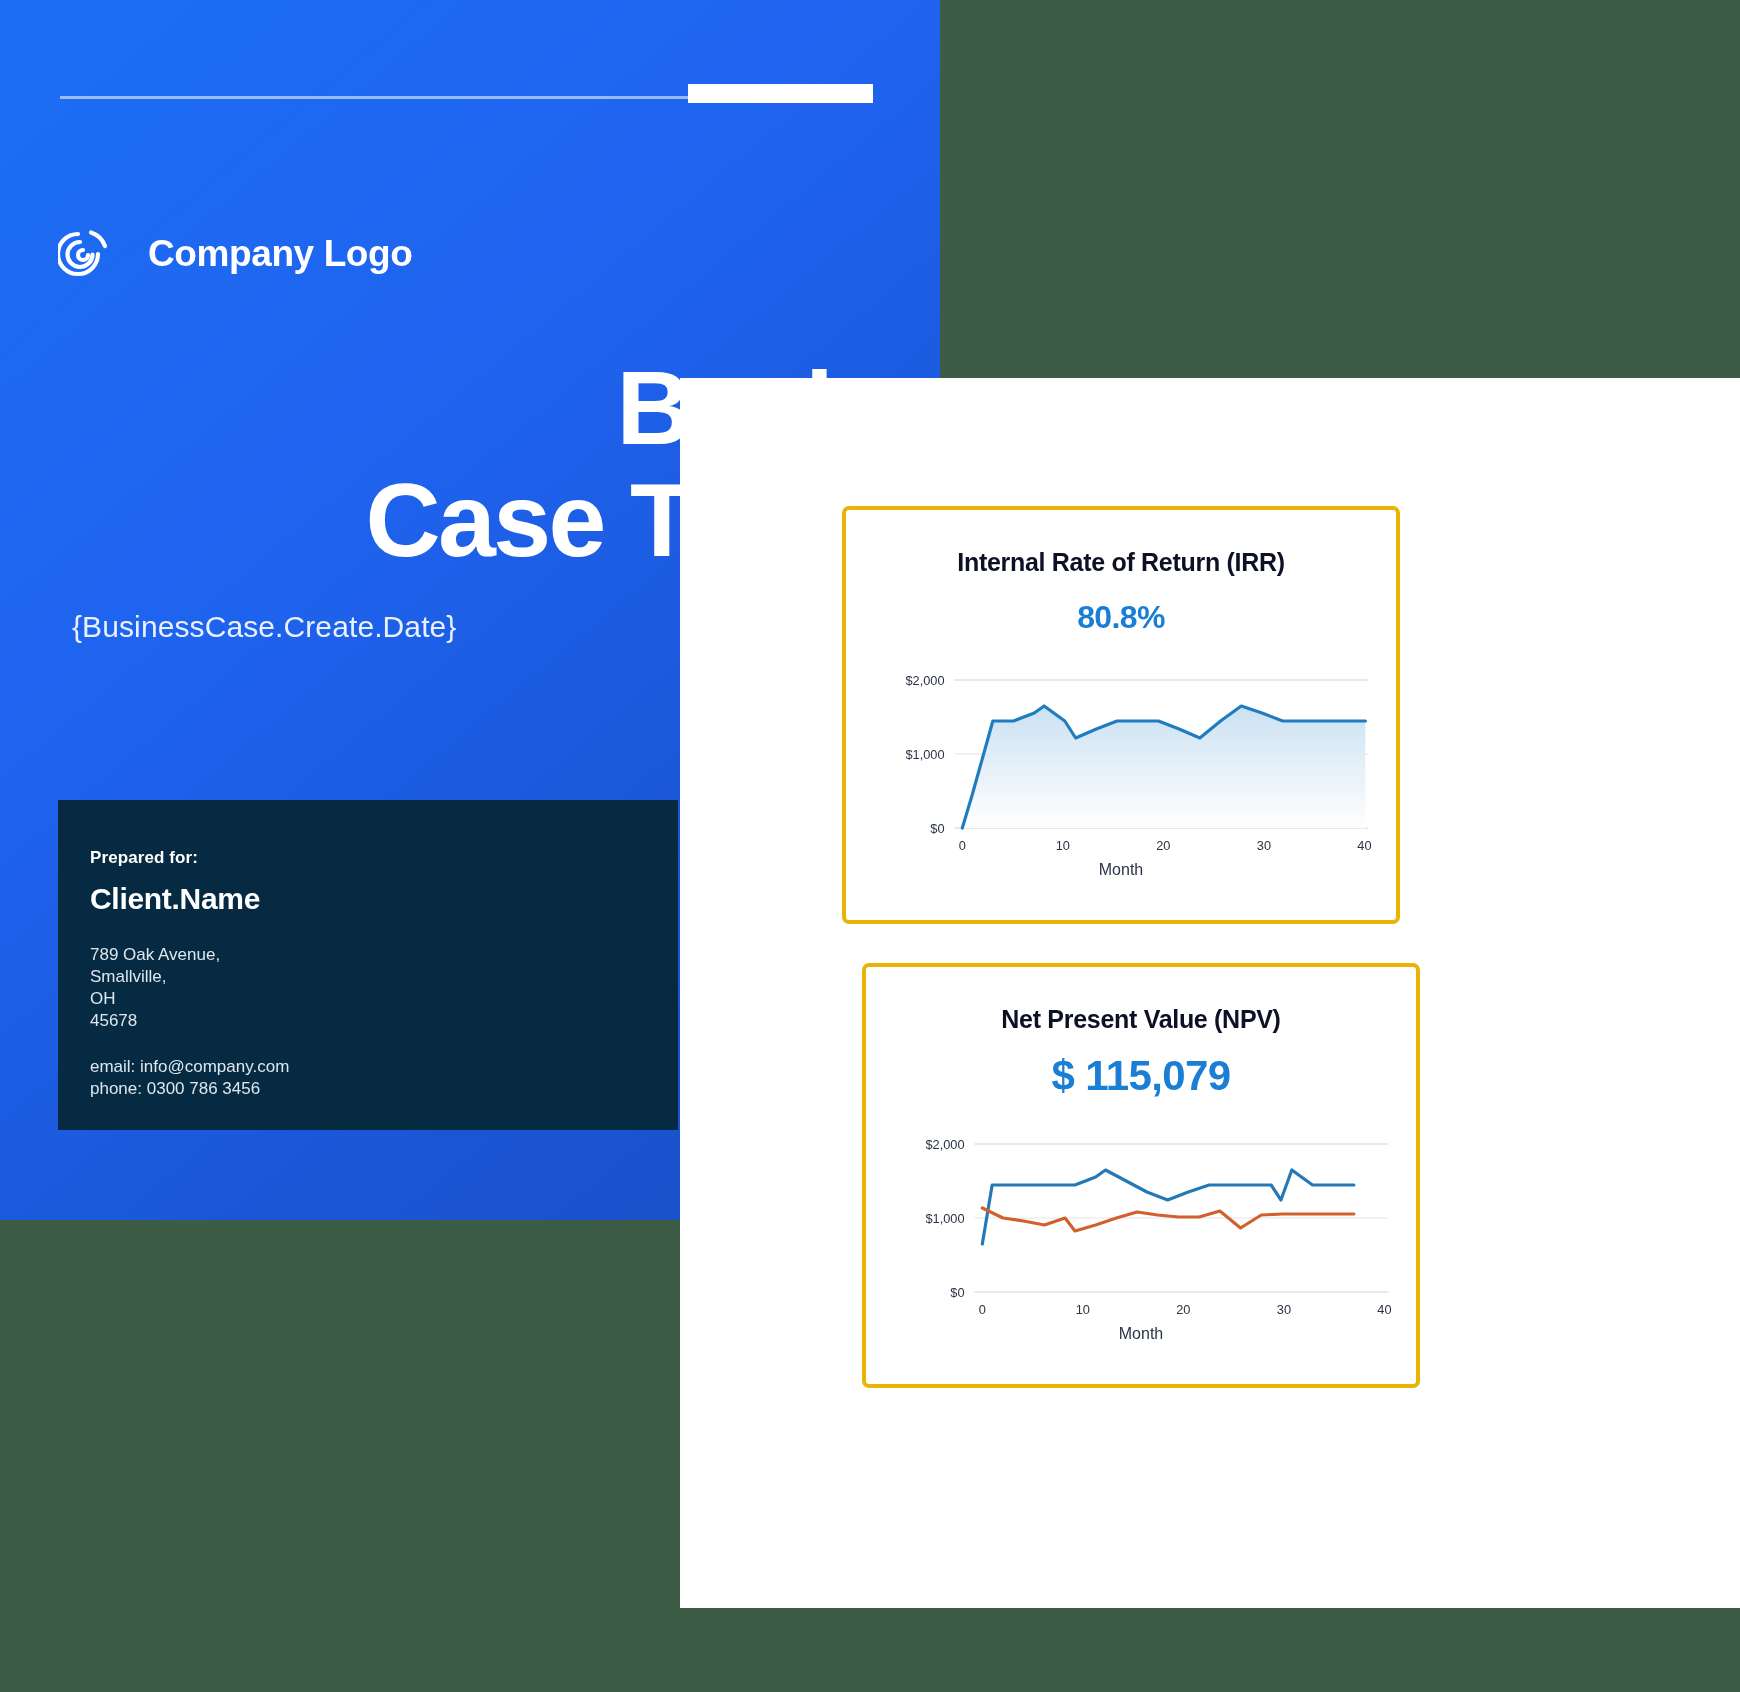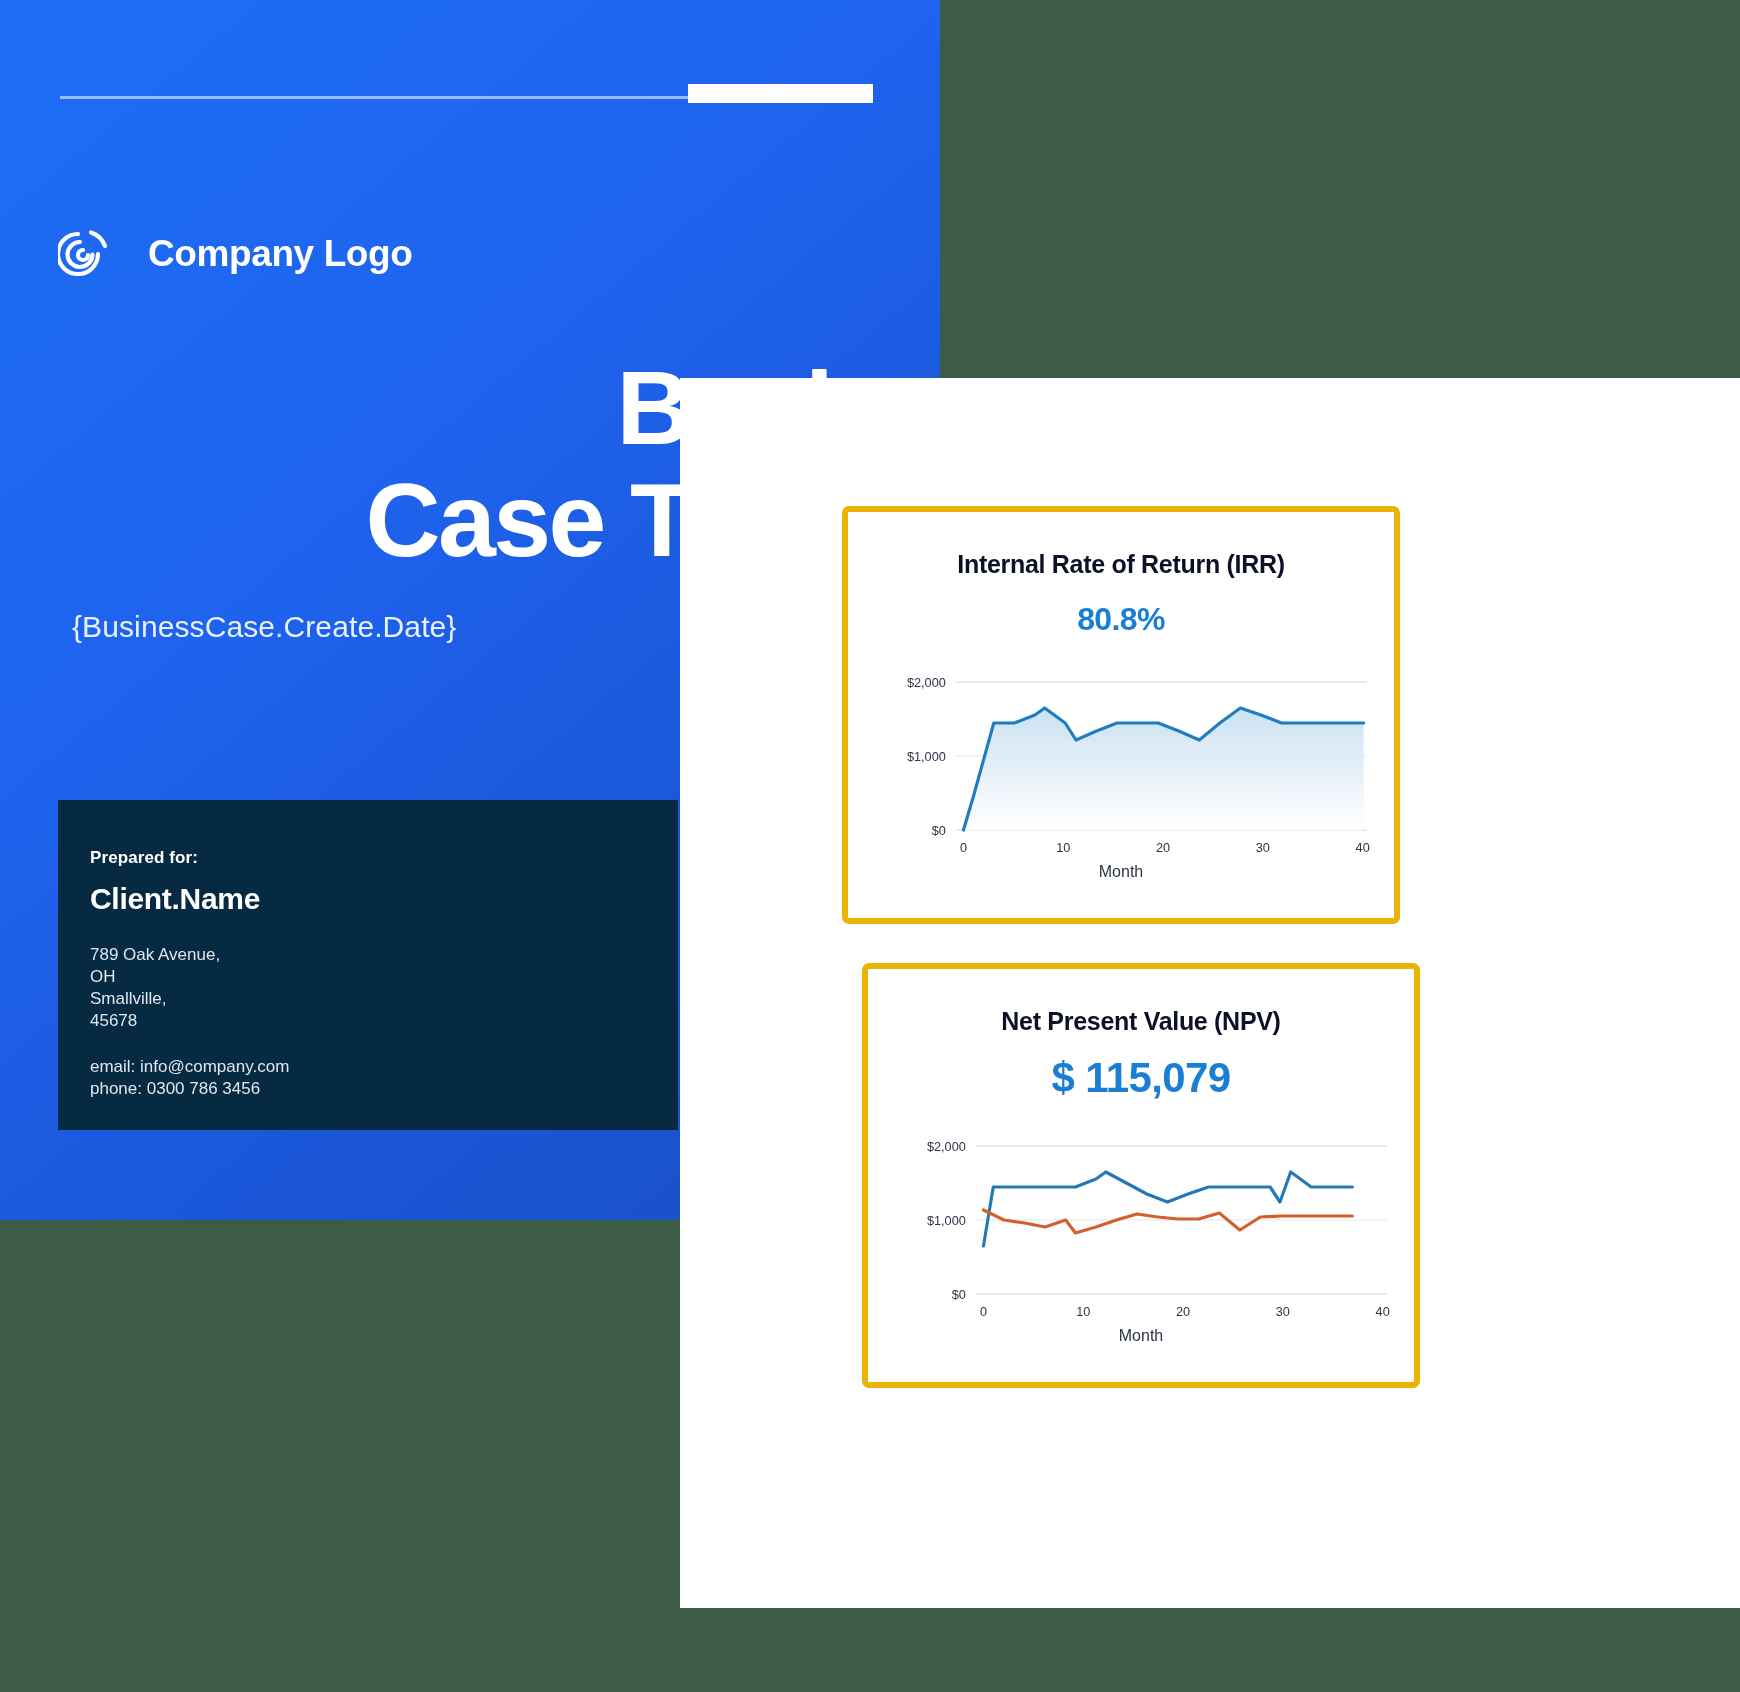--- a/index.html
+++ b/index.html
@@ -128,21 +128,21 @@
     width: 1060px;
     height: 1230px;
     background: #ffffff;
   }
 
   .card {
     position: absolute;
     left: 162px;
     width: 558px;
     background: #ffffff;
-    border: 6px solid #eab308;
+    border: 4px solid #eab308;
     border-radius: 7px;
   }
   #card-irr { top: 128px; height: 418px; }
   #card-npv { top: 585px; height: 425px; margin-left: 20px; }
 
   .card-title {
     text-align: center;
     color: #0d1126;
     font-size: 25px;
     font-weight: 700;
@@ -194,22 +194,22 @@
     <div id="cover-title">Business
 Case Template</div>
 
     <div id="cover-date">{BusinessCase.Create.Date}</div>
 
     <div id="prepared-block">
       <div id="prepared-label">Prepared for:</div>
       <div id="client-name">Client.Name</div>
       <div id="address-block">
         <div class="addr-line">789 Oak Avenue,</div>
+        <div class="addr-line">Smallville,</div>
         <div class="addr-line">OH</div>
-        <div class="addr-line">Smallville,</div>
         <div class="addr-line">45678</div>
       </div>
       <div id="contact-block">
         <div class="addr-line">email: info@company.com</div>
         <div class="addr-line">phone: 0300 786 3456</div>
       </div>
     </div>
   </div>
 
   <div id="panel">

